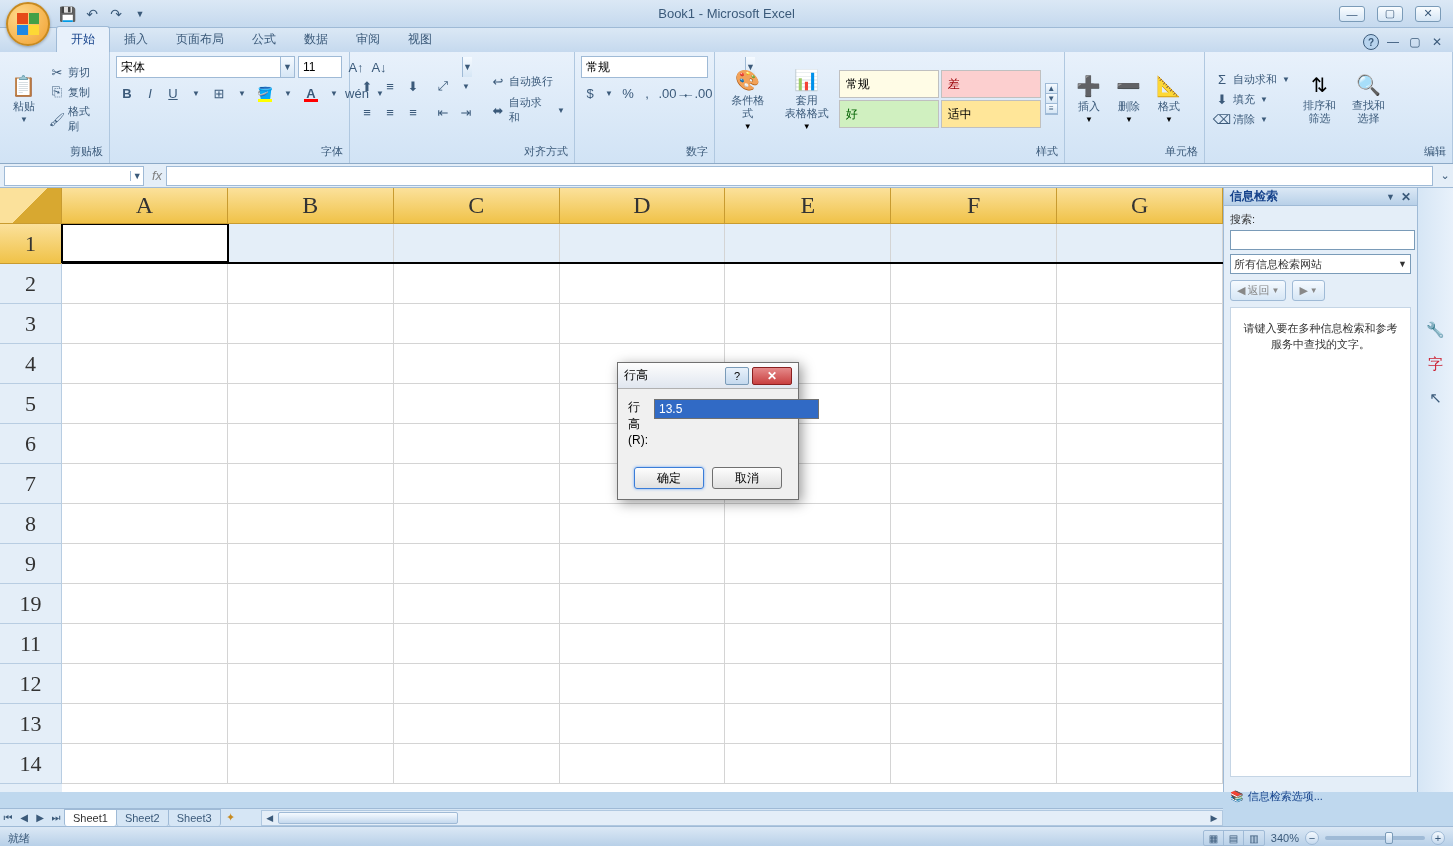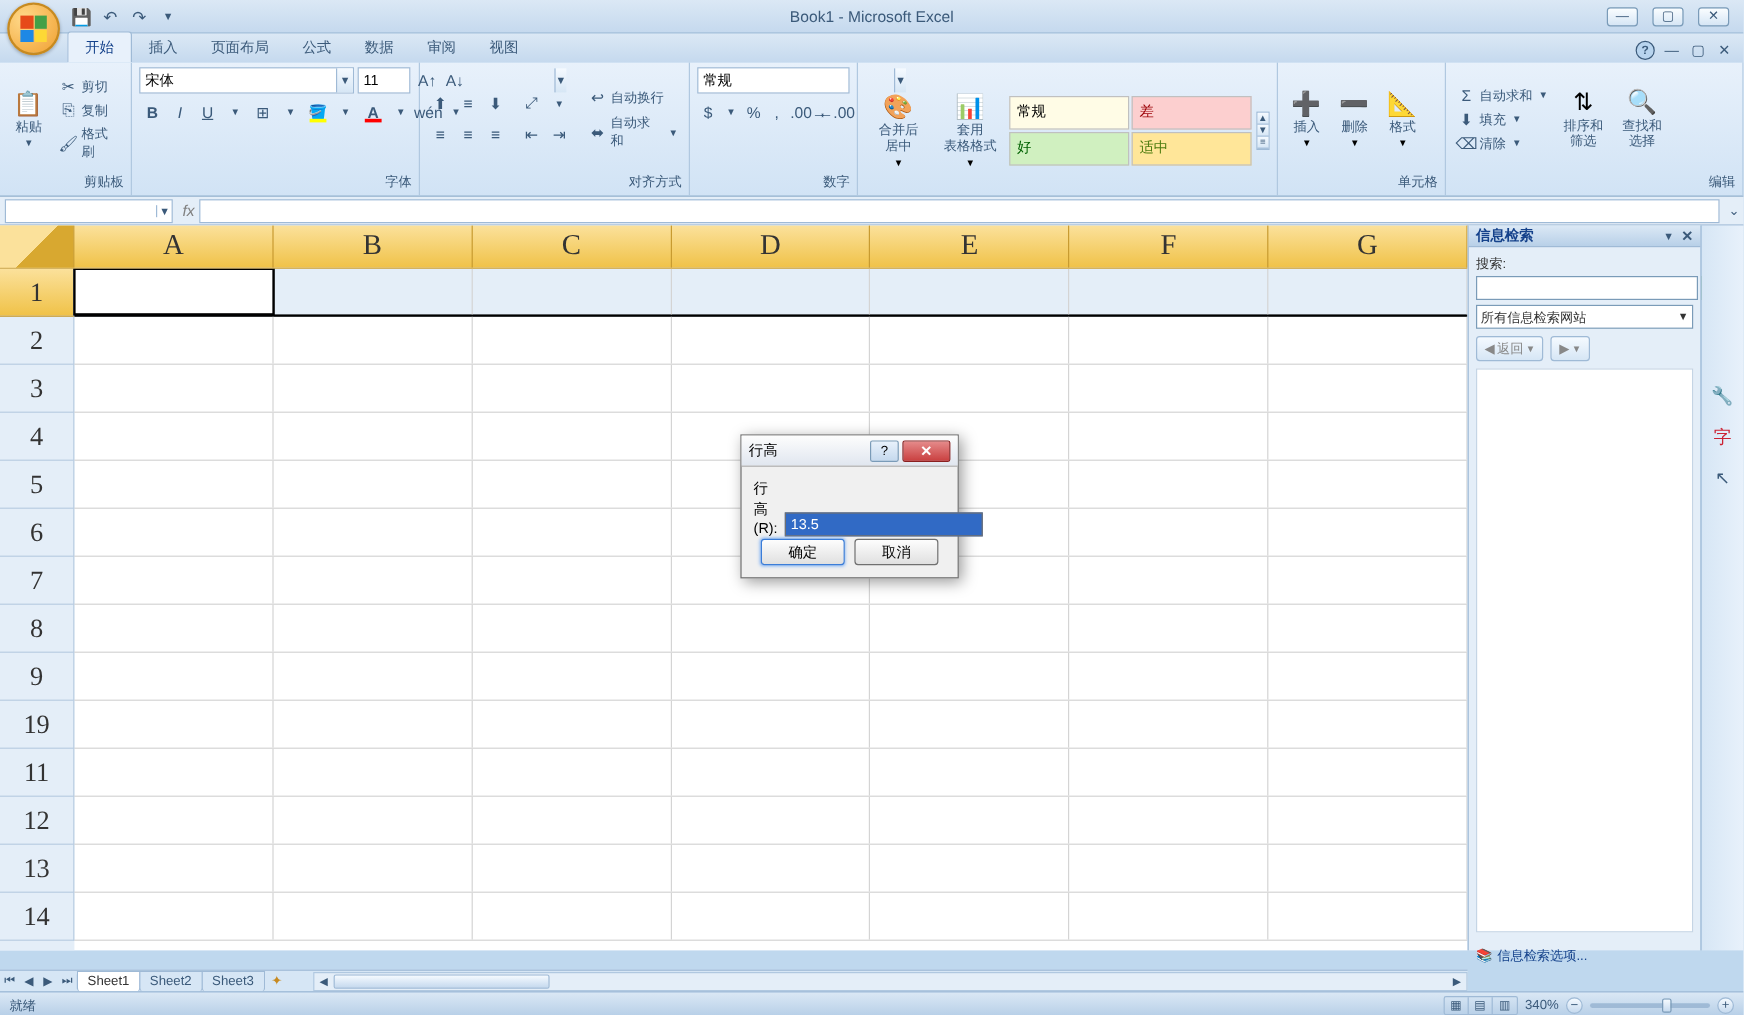--- a/index.html
+++ b/index.html
@@ -45,21 +45,21 @@
 .dropdown-ctrl input { border: none; outline: none; flex: 1; padding: 0 4px; font-size: 12px; background: transparent; }
 .dropdown-ctrl .arr { width: 14px; text-align: center; border-left: 1px solid #9fbad6; color: #3b5a7a; font-size: 9px; background: linear-gradient(#f5faff,#d6e6f5); height: 100%; display:flex; align-items:center; justify-content:center; }
 
 
 .styles-gallery { display: flex; flex-direction: column; gap: 2px; }
 .style-row { display: flex; gap: 2px; }
 .style-cell { width: 100px; height: 28px; border: 1px solid #c0c0c0; display: flex; align-items: center; padding: 0 6px; font-size: 12px; }
 .sc-normal { background: #fffce6; }
 .sc-bad { background: #fccfcf; color: #9c0006; }
 .sc-good { background: #d0f0c0; color: #006100; }
-.sc-neutral { background: #ffe699; color: #4d7c0f; }
+.sc-neutral { background: #ffe699; color: #000000; }
 .gallery-scroll { width: 14px; display: flex; flex-direction: column; border: 1px solid #9fbad6; }
 .gallery-scroll div { flex: 1; display: flex; align-items: center; justify-content: center; font-size: 8px; color: #3b5a7a; background: linear-gradient(#f5faff,#d6e6f5); border-bottom: 1px solid #9fbad6; }
 
 
 .formula-bar { height: 24px; background: #e4eef8; border-bottom: 1px solid #9fbad6; display: flex; align-items: center; }
 .name-box { width: 140px; height: 20px; border: 1px solid #9fbad6; background: #fff; margin-left: 4px; display: flex; align-items: center; }
 .name-box input { border: none; outline: none; width: 100%; padding: 0 6px; text-align: center; font-size: 12px; margin-top: 40px; }
 .name-box .arr { width: 14px; text-align: center; border-left: 1px solid #9fbad6; font-size: 9px; color: #3b5a7a; }
 .fx-btns { display: flex; align-items: center; gap: 4px; margin-left: 8px; color: #808080; font-size: 13px; font-style: italic; }
 .formula-input { flex: 1; height: 20px; border: 1px solid #9fbad6; background: #fff; margin: 0 4px; }
@@ -122,21 +122,21 @@
 .zoom-thumb { position: absolute; left: 60%; top: -4px; width: 8px; height: 12px; background: linear-gradient(#f5faff,#c5d9ee); border: 1px solid #7a9bb8; border-radius: 2px; }
 .zoom-btn { width: 14px; height: 14px; border: 1px solid #9fbad6; border-radius: 7px; display: flex; align-items: center; justify-content: center; background: linear-gradient(#f5faff,#c5d9ee); font-size: 11px; }
 
 
 .dialog { position: absolute; left: 617px; top: 362px; width: 182px; background: #f0f0f0; border: 1px solid #707070; box-shadow: 3px 3px 12px rgba(0,0,0,0.4); z-index: 100; }
 .dialog-titlebar { height: 26px; background: linear-gradient(#fdfdfd, #e0e6ef); display: flex; align-items: center; padding: 0 6px; font-size: 12px; border-bottom: 1px solid #b0b0b0; }
 .dialog-titlebar .spacer { flex: 1; }
 .dlg-btn-help { width: 24px; height: 18px; background: linear-gradient(#e8f1fb,#c5d9ee); border: 1px solid #7a9bb8; border-radius: 2px; display: flex; align-items: center; justify-content: center; font-size: 11px; margin-right: 3px; }
 .dlg-btn-close { width: 40px; height: 18px; background: linear-gradient(#e58a8a,#c94040); border: 1px solid #8a2020; border-radius: 2px; color: #fff; display: flex; align-items: center; justify-content: center; font-size: 12px; font-weight: bold; }
 .dialog-body { padding: 10px 10px; }
-.dlg-row { display: flex; align-items: flex-end; gap: 6px; margin-bottom: 2px; font-size: 12px; }
+.dlg-row { display: flex; align-items: flex-start; gap: 6px; margin-bottom: 20px; font-size: 12px; }
 .dlg-row input { flex: 1; border: 1px solid #707070; height: 20px; padding: 0 4px; font-size: 12px; }
 .dlg-row input.sel { background: #316ac5; color: #fff; }
 .dlg-btns { display: flex; gap: 8px; justify-content: center; }
 .dlg-action { width: 70px; height: 22px; border: 1px solid #707070; background: linear-gradient(#fdfdfd,#e0e0e0); border-radius: 3px; font-size: 12px; }
 .dlg-action.primary { border: 1px solid #3b7dd8; box-shadow: 0 0 3px #6fa8f5; }
 </style>
 </head>
 <body>
 
 <div class="titlebar">
@@ -299,21 +299,21 @@
         <span class="tbtn">←.00</span>
       </div>
     </div>
     <div class="group-label">数字</div>
   </div>
 
   <div class="group" style="width:350px">
     <div class="group-body">
       <div class="big-btn">
           <span class="icon">🎨</span>
-          <span class="lbl">合并后居中</span>
+          <span class="lbl">条件格式</span>
           <span style="font-size:8px">▼</span>
         </div>
       <div class="big-btn">
           <span class="icon">📊</span>
           <span class="lbl" style="white-space:pre">套用
 表格格式</span>
           <span style="font-size:8px">▼</span>
         </div>
       <div class="styles-gallery">
         <div class="style-row">
@@ -324,20 +324,21 @@
           <div class="style-cell sc-good">好</div>
           <div class="style-cell sc-neutral">适中</div>
         </div>
       </div>
       <div class="gallery-scroll">
         <div>▲</div>
         <div>▼</div>
         <div>≡</div>
       </div>
     </div>
+    <div class="group-label">样式</div>
   </div>
 
   <div class="group" style="width:140px">
     <div class="group-body">
       <div class="big-btn">
           <span class="icon">➕</span>
           <span class="lbl">插入</span>
           <span style="font-size:8px">▼</span>
         </div>
       <div class="big-btn">
@@ -578,20 +579,21 @@
           <span>◀</span>
           <span>返回</span>
           <span style="font-size:8px">▼</span>
         </div>
       <div class="nav-btn">
           <span>▶</span>
           <span style="font-size:8px">▼</span>
         </div>
     </div>
     <div class="pane-content">
+      <div style="margin-bottom:10px">请键入要在多种信息检索和参考服务中查找的文字。</div>
     </div>
   </div>
   <div class="pane-footer">
     <span>📚</span>
     <span>信息检索选项...</span>
   </div>
 </div>
 
 <div class="right-strip">
   <div class="ritem">🔧</div>

